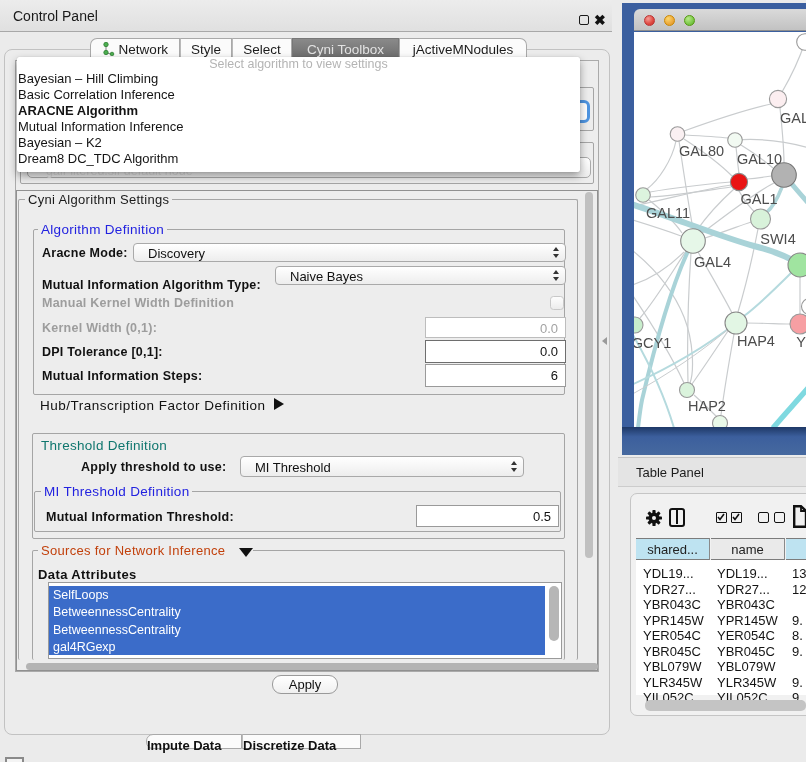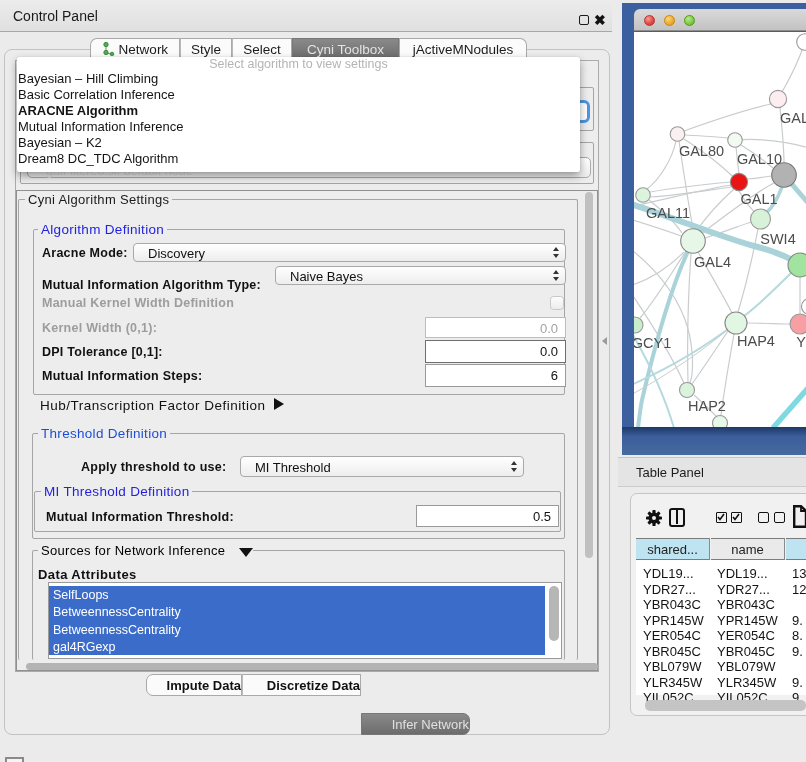--- a/index.html
+++ b/index.html
@@ -31,21 +31,21 @@
 #tab5 { left:399px; width:128px; border-radius:0 7px 0 0; }
 
 
 #content { left:15px; top:60px; width:584px; height:612px;
   background:#ededed; border:1px solid #aaaaaa; }
 
 
 .grp { position:absolute; border:1px solid #a5a5a5; border-radius:2px; }
 .gtitle { position:absolute; background:#ededed; font-size:13px; letter-spacing:0.3px; padding:0 3px; white-space:nowrap; }
 .blue { color:#2222e0; font-size:13.5px; }
-.green { color:#1d4ed8; font-size:13.5px; }
+.green { color:#0f766e; font-size:13.5px;margin-top:12px; }
 
 
 .combo { position:absolute; height:19px; border:1px solid #a9a9a9; border-radius:4px;
   background:linear-gradient(#ffffff,#ededed); font-size:13px; color:#111; }
 .combo .cv { position:absolute; left:14px; top:2px; }
 .arr { position:absolute; width:0; height:0; }
 .au { border-left:3.2px solid transparent; border-right:3.2px solid transparent; border-bottom:4.2px solid #333; }
 .ad { border-left:3.2px solid transparent; border-right:3.2px solid transparent; border-top:4.2px solid #333; }
 
 
@@ -63,23 +63,23 @@
 #popup .it { position:absolute; left:1px; font-size:13px; color:#141414; white-space:nowrap; }
 
 
 .selrow { position:absolute; left:49px; width:496px; height:17.3px;
   background:#3b6cc9; color:#ffffff; font-size:12.5px; padding:2px 0 0 4px; }
 
 
 #apply { left:272px; top:675px; width:66px; height:19px;
   background:linear-gradient(#ffffff,#f0f0f0); border:1px solid #9a9a9a;
   border-radius:9px; text-align:center; font-size:13px; color:#111; line-height:18px; }
-.btab { position:absolute; top:674px; height:22px; background:#fbfbfb;
+.btab { position:absolute; top:734px; height:15px; background:#fbfbfb;
   border:1px solid #a9a9a9; color:#111; font-size:13px; font-weight:bold;
-  text-align:right; line-height:21px; }
+  text-align:left; line-height:21px; }
 #bt1 { left:146px; width:96px; border-radius:7px 0 0 7px; }
 #bt2 { left:242px; width:119px; border-left:1px solid #bbb; }
 #bt3 { left:361px; width:109px; border-radius:0 7px 7px 0;
   background:linear-gradient(#8a8a8a,#6c6c6c); color:#e0e0e0; border-color:#777; font-weight:normal;margin-top:39px; }
 
 #miniicon { left:5px; top:757px; width:19px; height:10px; background:#f4f4f4; border:2px solid #8a8a8a; }
 
 
 #netwin { left:622px; top:3px; width:184px; height:452px; background:#3b5f9f; }
 #nettb { position:absolute; left:12px; top:6px; width:172px; height:22px;
@@ -177,21 +177,21 @@
     <span class="arr ad" style="left:270px; top:11px;"></span>
   </div>
 
 <div class="grp" style="left:34px; top:491px; width:527px; height:41px;"></div>
 <div class="gtitle blue" style="left:41px; top:484px;">MI Threshold Definition</div>
 
 <div class="lbl" style="left:46px; top:510px;">Mutual Information Threshold:</div>
 <div class="fld" style="left:416px; top:505px; width:143px; height:22px; border-color:#9a9a9a;">0.5</div>
 
 <div class="grp" style="left:32px; top:550px; width:533px; height:110px; border-bottom:none;"></div>
-<div class="gtitle" style="left:38px; top:543px; color:#000000; padding-right:28px;text-align:right;">Sources for Network Inference</div>
+<div class="gtitle" style="left:38px; top:543px; color:#c2410c; padding-right:28px;text-align:right;">Sources for Network Inference</div>
 <div style="position:absolute; left:239px; top:548px; width:0; height:0; border-left:7px solid transparent; border-right:7px solid transparent; border-top:9px solid #111;"></div>
 
 <div class="lbl" style="left:38px; top:567px; font-size:13px; letter-spacing:0.4px;">Data Attributes</div>
 <div style="position:absolute; left:48px; top:582px; width:514px; height:77px; background:#fff; border:1px solid #9a9a9a;"></div>
 <div class="selrow" style="top:586px;">SelfLoops</div>
 <div class="selrow" style="top:603.3px;">BetweennessCentrality</div>
 <div class="selrow" style="top:620.6px;">BetweennessCentrality</div>
 <div class="selrow" style="top:637.9px;">gal4RGexp</div>
 <div style="position:absolute; left:549px; top:586px; width:10px; height:55px; background:#b6b6b6; border-radius:5px;"></div>
 

